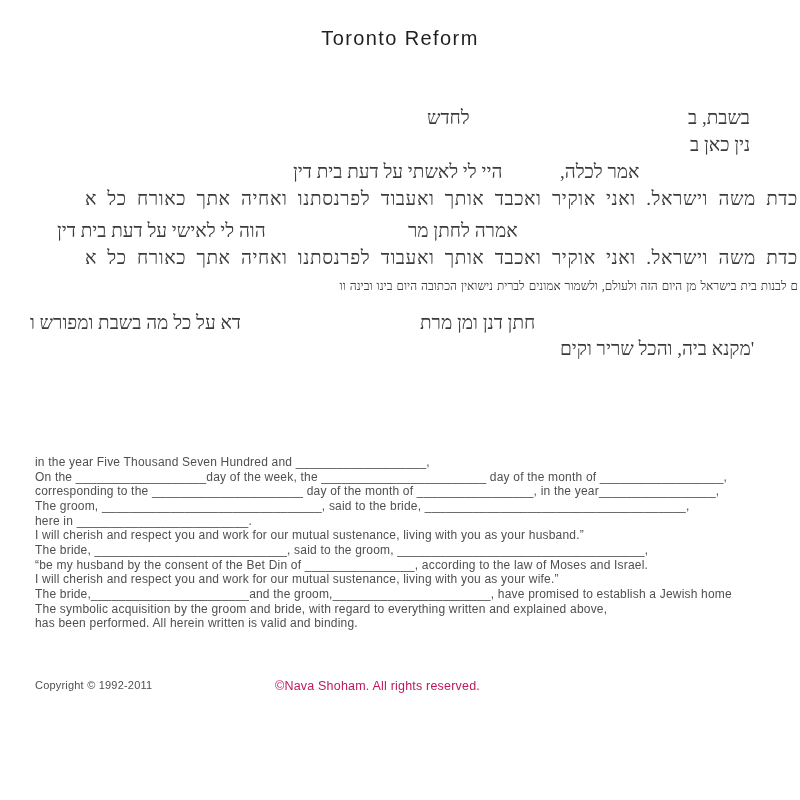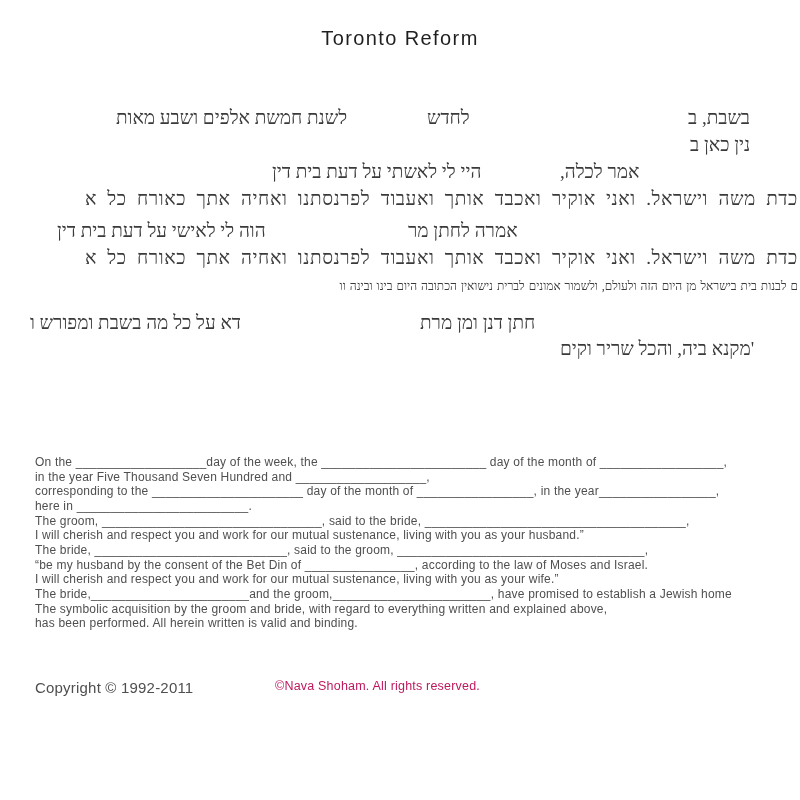--- a/index.html
+++ b/index.html
@@ -11,56 +11,55 @@
   .heb{position:absolute;direction:rtl;unicode-bidi:embed;white-space:nowrap;
        font-family:"Liberation Serif","DejaVu Serif","DejaVu Sans",serif;
        font-size:19px;line-height:24px;color:#3a3a3a;}
   .heb-full{left:12px;right:2px;text-align:right;overflow:hidden;
             word-spacing:5px;letter-spacing:0.6px;}
   .heb-full.tight{word-spacing:1px;letter-spacing:0;font-size:12px;}
   
   .eng-block{position:absolute;top:455px;left:35px;right:15px;
              font-size:12px;line-height:14.65px;letter-spacing:0.2px;color:#4f4f4f;}
   .eng-block div{white-space:nowrap;}
-  .footer-copy{position:absolute;top:679px;left:35px;font-size:15px;color:#4f4f4f;letter-spacing:0.2px;}
+  .footer-copy{position:absolute;top:679px;left:35px;font-size:11px;color:#4f4f4f;letter-spacing:0.2px;}
   .footer-rights{position:absolute;top:679px;left:275px;font-size:12.5px;color:#be185d;letter-spacing:0.2px;}
 </style>
 </head>
 <body>
 
 <div class="canvas">
 
   <div class="title">Toronto Reform</div>
 
-  <div class="heb" style="top:106px;left:116px">לשנת חמשת אלפים ושבע מאות</div>
   <div class="heb" style="top:106px;left:427px">לחדש</div>
   <div class="heb" style="top:106px;left:688px">בשבת, ב</div>
 
   <div class="heb" style="top:133px;left:690px">נין כאן ב</div>
 
   <div class="heb" style="top:160px;left:560px">אמר לכלה,</div>
-  <div class="heb" style="top:160px;left:272px">היי לי לאשתי על דעת בית דין</div>
+  <div class="heb" style="top:160px;left:293px">היי לי לאשתי על דעת בית דין</div>
   <div class="heb heb-full" style="top:187px">כדת משה וישראל. ואני אוקיר ואכבד אותך ואעבוד לפרנסתנו ואחיה אתך כאורח כל א</div>
 
   <div class="heb" style="top:219px;left:408px">אמרה לחתן מר</div>
   <div class="heb" style="top:219px;left:57px">הוה לי לאישי על דעת בית דין</div>
   <div class="heb heb-full" style="top:246px">כדת משה וישראל. ואני אוקיר ואכבד אותך ואעבוד לפרנסתנו ואחיה אתך כאורח כל א</div>
 
   <div class="heb heb-full tight" style="top:274px">ם לבנות בית בישראל מן היום הזה ולעולם, ולשמור אמונים לברית נישואין הכתובה היום בינו ובינה וו</div>
 
   <div class="heb" style="top:311px;left:420px">חתן דנן ומן מרת</div>
   <div class="heb" style="top:311px;left:30px">דא על כל מה בשבת ומפורש ו</div>
   <div class="heb" style="top:337px;left:560px">'מקנא ביה, והכל שריר וקים</div>
 
   <div class="eng-block">
+    <div>in the year Five Thousand Seven Hundred and ___________________,</div>
     <div>On the ___________________day of the week, the ________________________ day of the month of __________________,</div>
-    <div>in the year Five Thousand Seven Hundred and ___________________,</div>
     <div>corresponding to the ______________________ day of the month of _________________, in the year_________________,</div>
+    <div>The groom, ________________________________, said to the bride, ______________________________________,</div>
     <div>here in _________________________.</div>
-    <div>The groom, ________________________________, said to the bride, ______________________________________,</div>
     <div>I will cherish and respect you and work for our mutual sustenance, living with you as your husband.”</div>
     <div>The bride, ____________________________, said to the groom, ____________________________________,</div>
     <div>“be my husband by the consent of the Bet Din of ________________, according to the law of Moses and Israel.</div>
     <div>I will cherish and respect you and work for our mutual sustenance, living with you as your wife.”</div>
     <div>The bride,_______________________and the groom,_______________________, have promised to establish a Jewish home</div>
     <div>The symbolic acquisition by the groom and bride, with regard to everything written and explained above,</div>
     <div>has been performed. All herein written is valid and binding.</div>
   </div>
 
   <div class="footer-copy">Copyright © 1992-2011</div>

